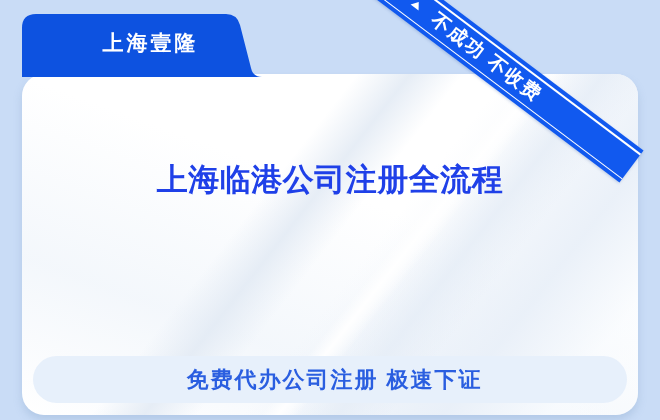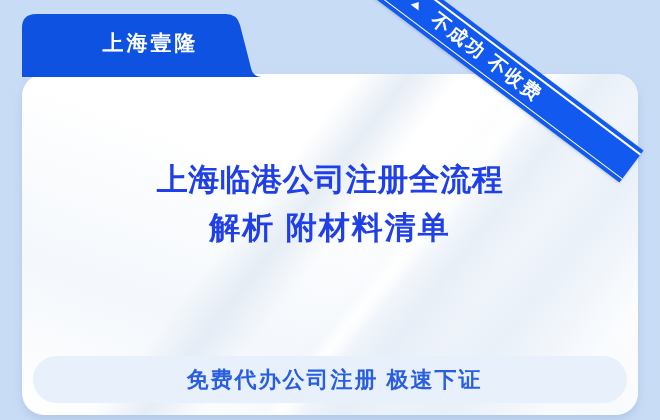--- a/index.html
+++ b/index.html
@@ -202,21 +202,20 @@
     </svg>
     <div id="tab-label">上海壹隆</div>
   </div>
 
   <div id="card">
     <div id="gloss"></div>
     <div id="gloss2"></div>
 
     <div id="headline">
       <span class="ln ln1">上海临港公司注册全流程</span>
-      <span class="ln ln2">解析 附材料清单</span>
     </div>
 
     <div id="bottom-bar">
       <span id="bottom-bar-text">免费代办公司注册 极速下证</span>
     </div>
   </div>
 
   <div id="ribbon">
     <span id="ribbon-marker"></span>
     <span id="ribbon-text">不成功 不收费</span>

